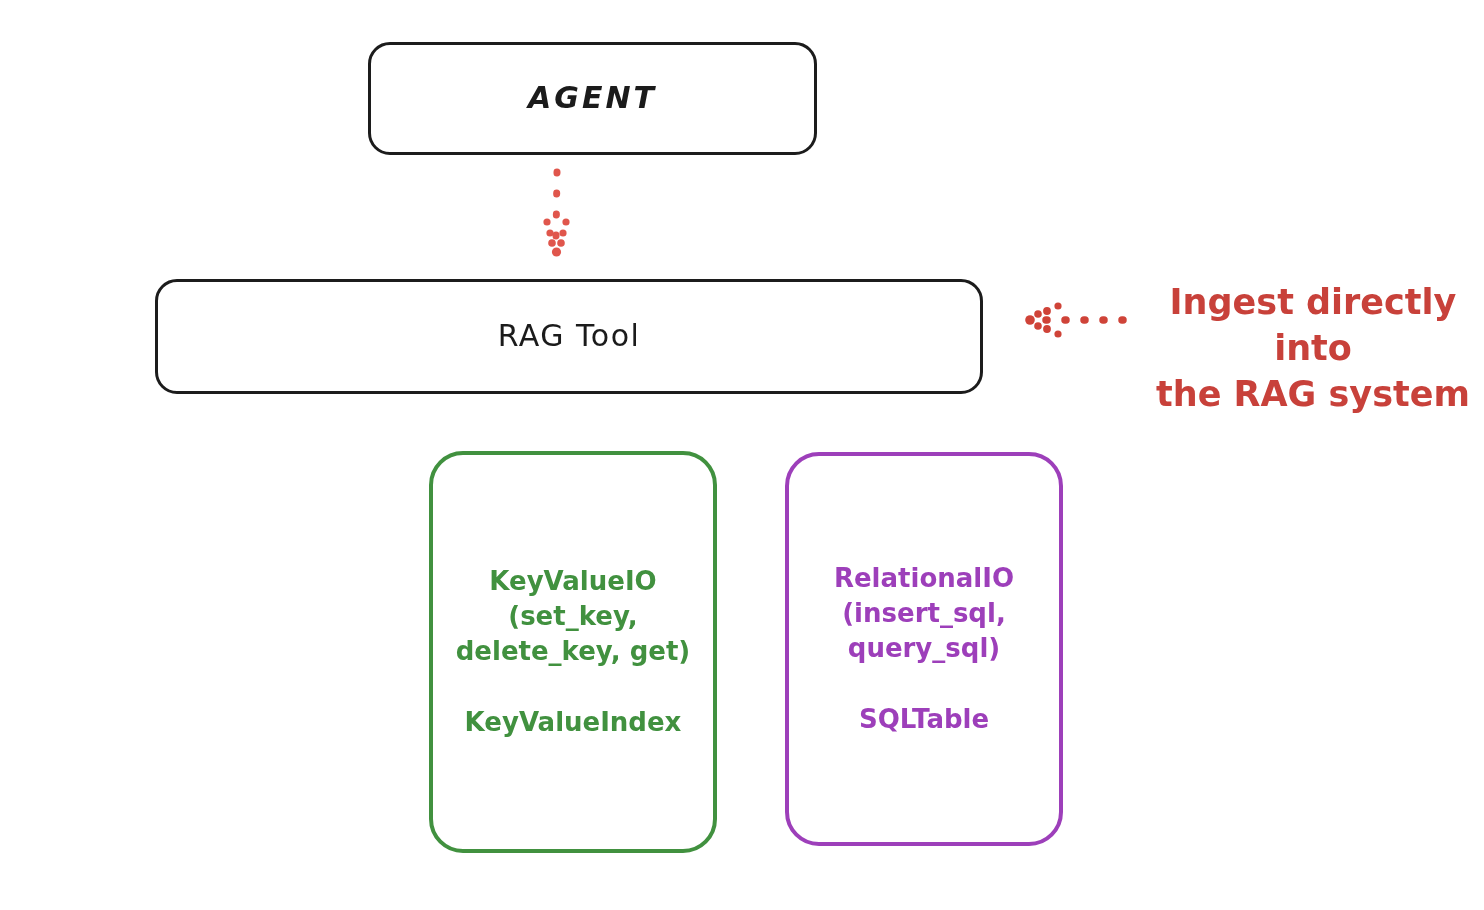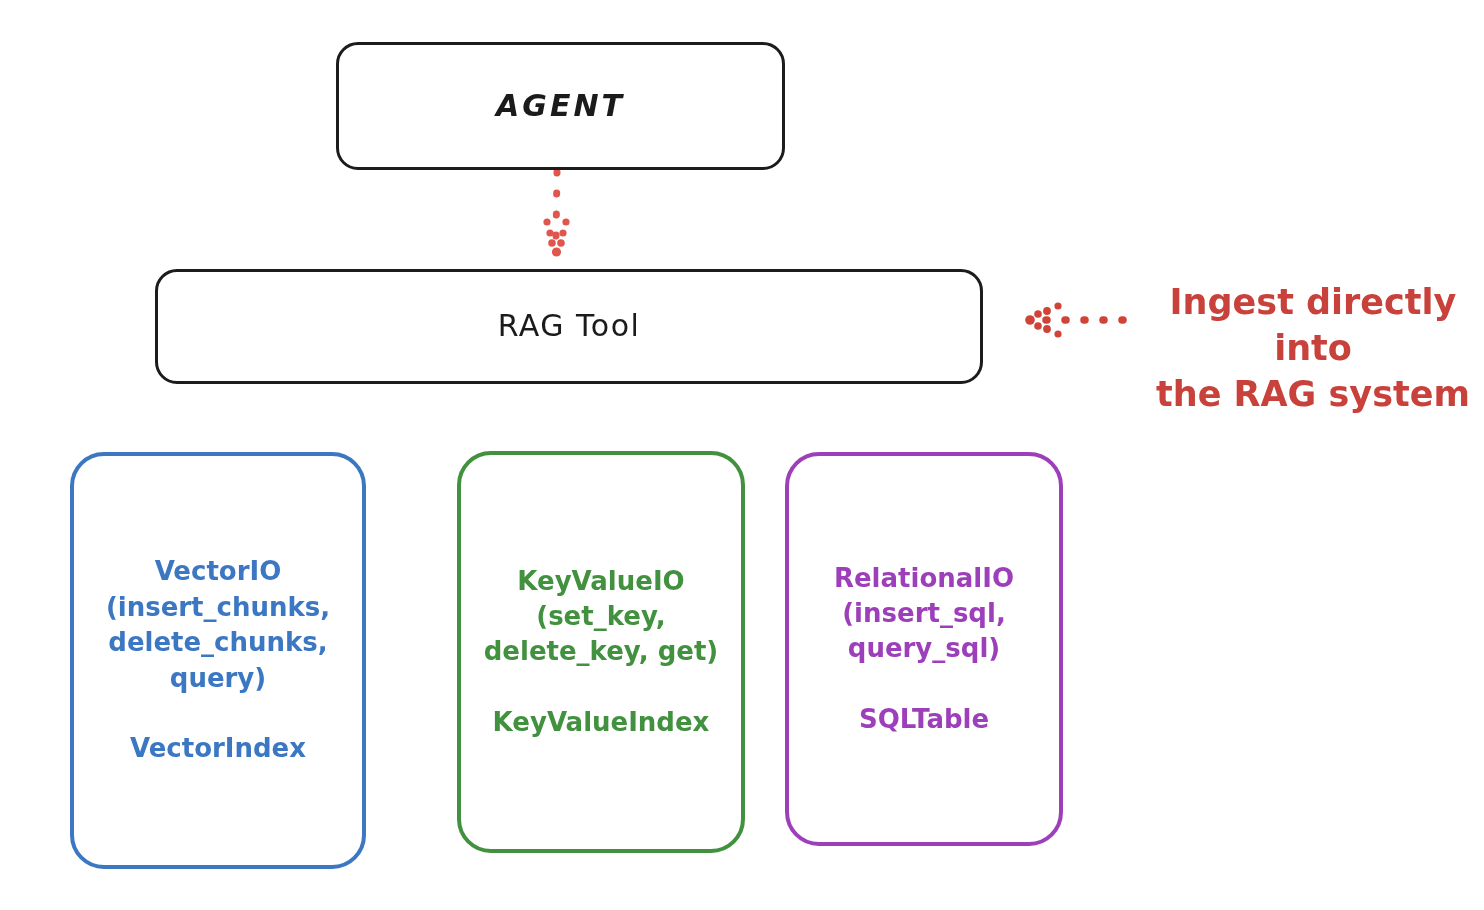--- a/index.html
+++ b/index.html
@@ -39,28 +39,28 @@
     border: 3.5px solid #1c1c1c;
     border-radius: 22px;
   }
   .node-black .node-label {
     color: #1b1b1b;
     font-family: "DejaVu Sans", sans-serif;
     font-style: italic;
     letter-spacing: 1px;
   }
 
-  #agent-node { left: 336px; top: 42px; width: 449px; height: 128px; }
+  #agent-node { left: 368px; top: 42px; width: 449px; height: 113px; }
   #agent-node .node-label {
     font-size: 30px;
     font-weight: 600;
     letter-spacing: 3px;
   }
 
-  #rag-tool-node { left: 155px; top: 269px; width: 828px; height: 115px; }
+  #rag-tool-node { left: 155px; top: 279px; width: 828px; height: 115px; }
   #rag-tool-node .node-label {
     font-size: 30px;
     font-weight: 500;
     font-style: normal;
     letter-spacing: 1.5px;
   }
 
   
   .node-colored {
     border-width: 4px;
@@ -68,21 +68,21 @@
     border-radius: 34px;
   }
   .node-colored .node-label {
     font-size: 26px;
     font-weight: 600;
     line-height: 1.36;
     font-family: "DejaVu Sans", sans-serif;
   }
 
   #vectorio-node   { left: 70px;  top: 452px; width: 296px; height: 417px; }
-  #keyvalueio-node { left: 429px; top: 451px; width: 288px; height: 402px; margin-left: 28px; }
+  #keyvalueio-node { left: 429px; top: 451px; width: 288px; height: 402px; }
   #relationalio-node { left: 785px; top: 452px; width: 278px; height: 394px; }
 
   
   #sketch-layer {
     position: absolute;
     left: 0; top: 0;
     width: 1484px;
     height: 910px;
     pointer-events: none;
   }
@@ -135,28 +135,20 @@
   </svg>
 
   <div class="node node-black" id="agent-node">
     <span class="node-label">AGENT</span>
   </div>
 
   <div class="node node-black" id="rag-tool-node">
     <span class="node-label">RAG Tool</span>
   </div>
 
-  <div class="node node-colored" id="vectorio-node" style="border-color:#3b77c2;">
-    <span class="node-label" style="color:#3b77c2;">VectorIO
-(insert_chunks,
-delete_chunks,
-query)
-
-VectorIndex</span>
-  </div>
 
   <div class="node node-colored" id="keyvalueio-node" style="border-color:#41913f;">
     <span class="node-label" style="color:#41913f;">KeyValueIO
 (set_key,
 delete_key, get)
 
 KeyValueIndex</span>
   </div>
 
   <div class="node node-colored" id="relationalio-node" style="border-color:#9d3fba;justify-content:center;">

